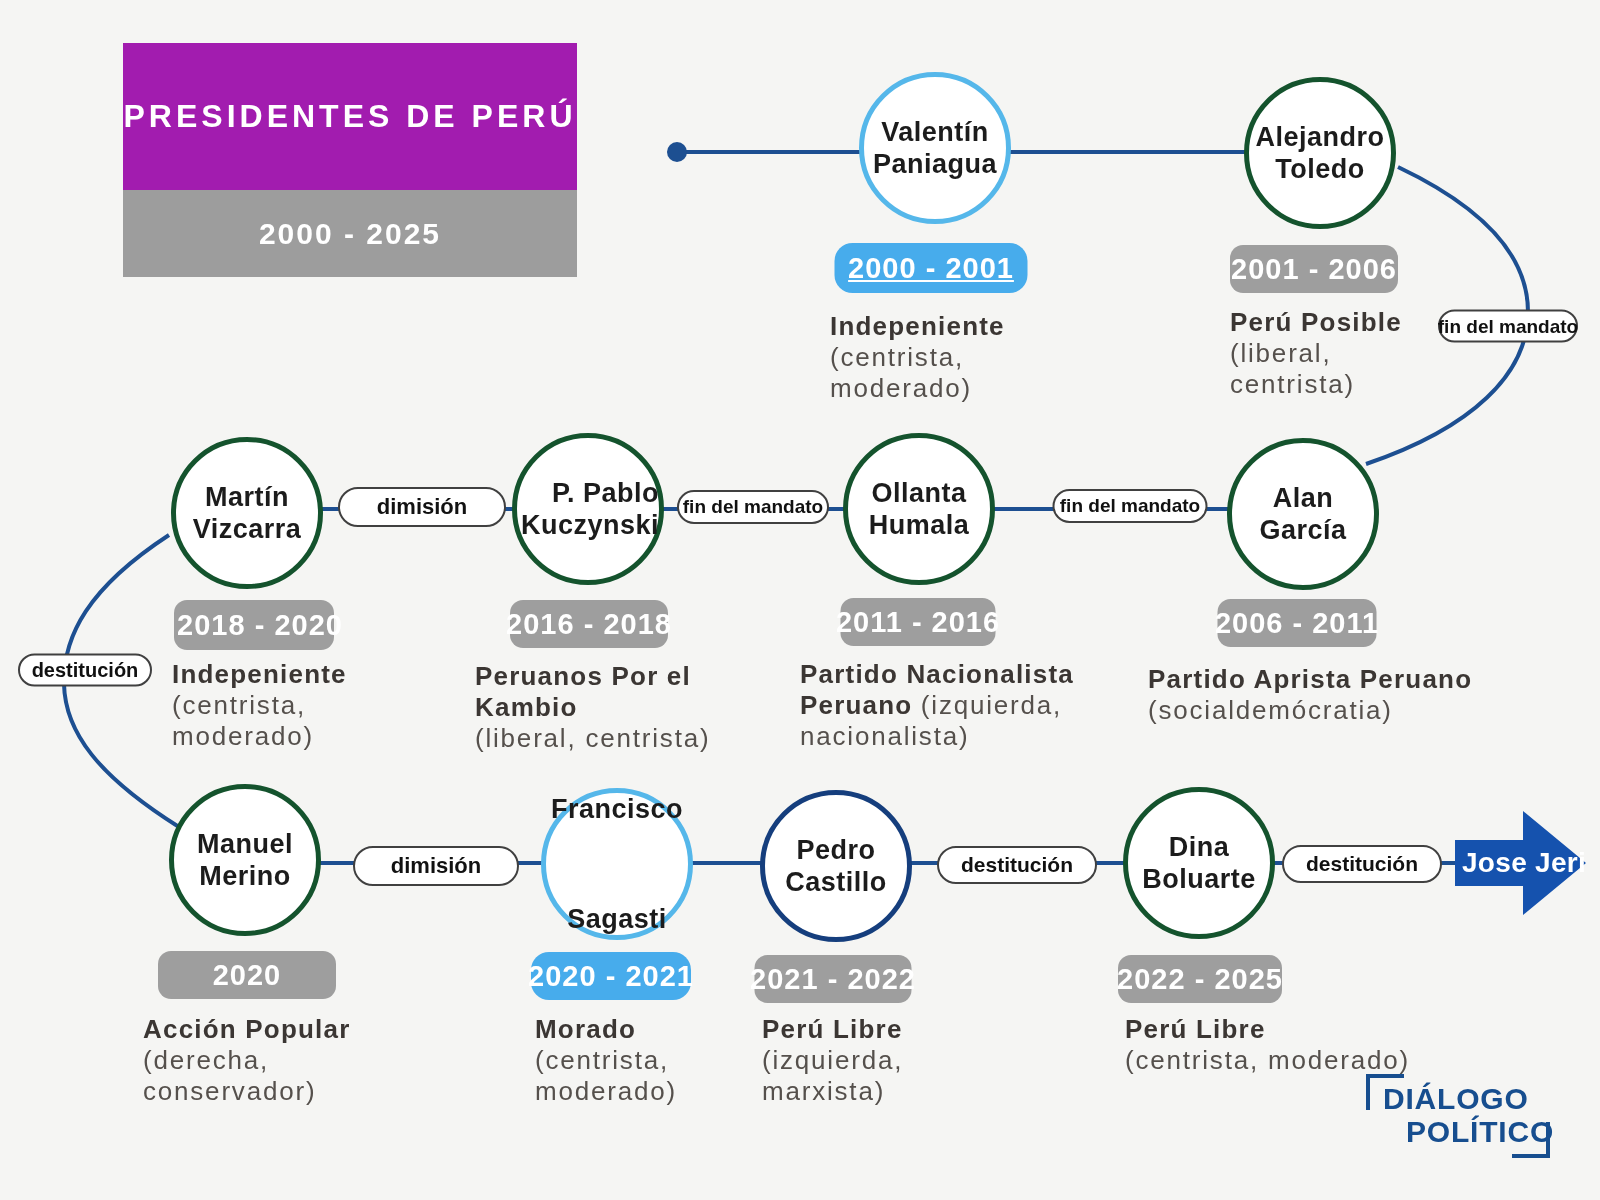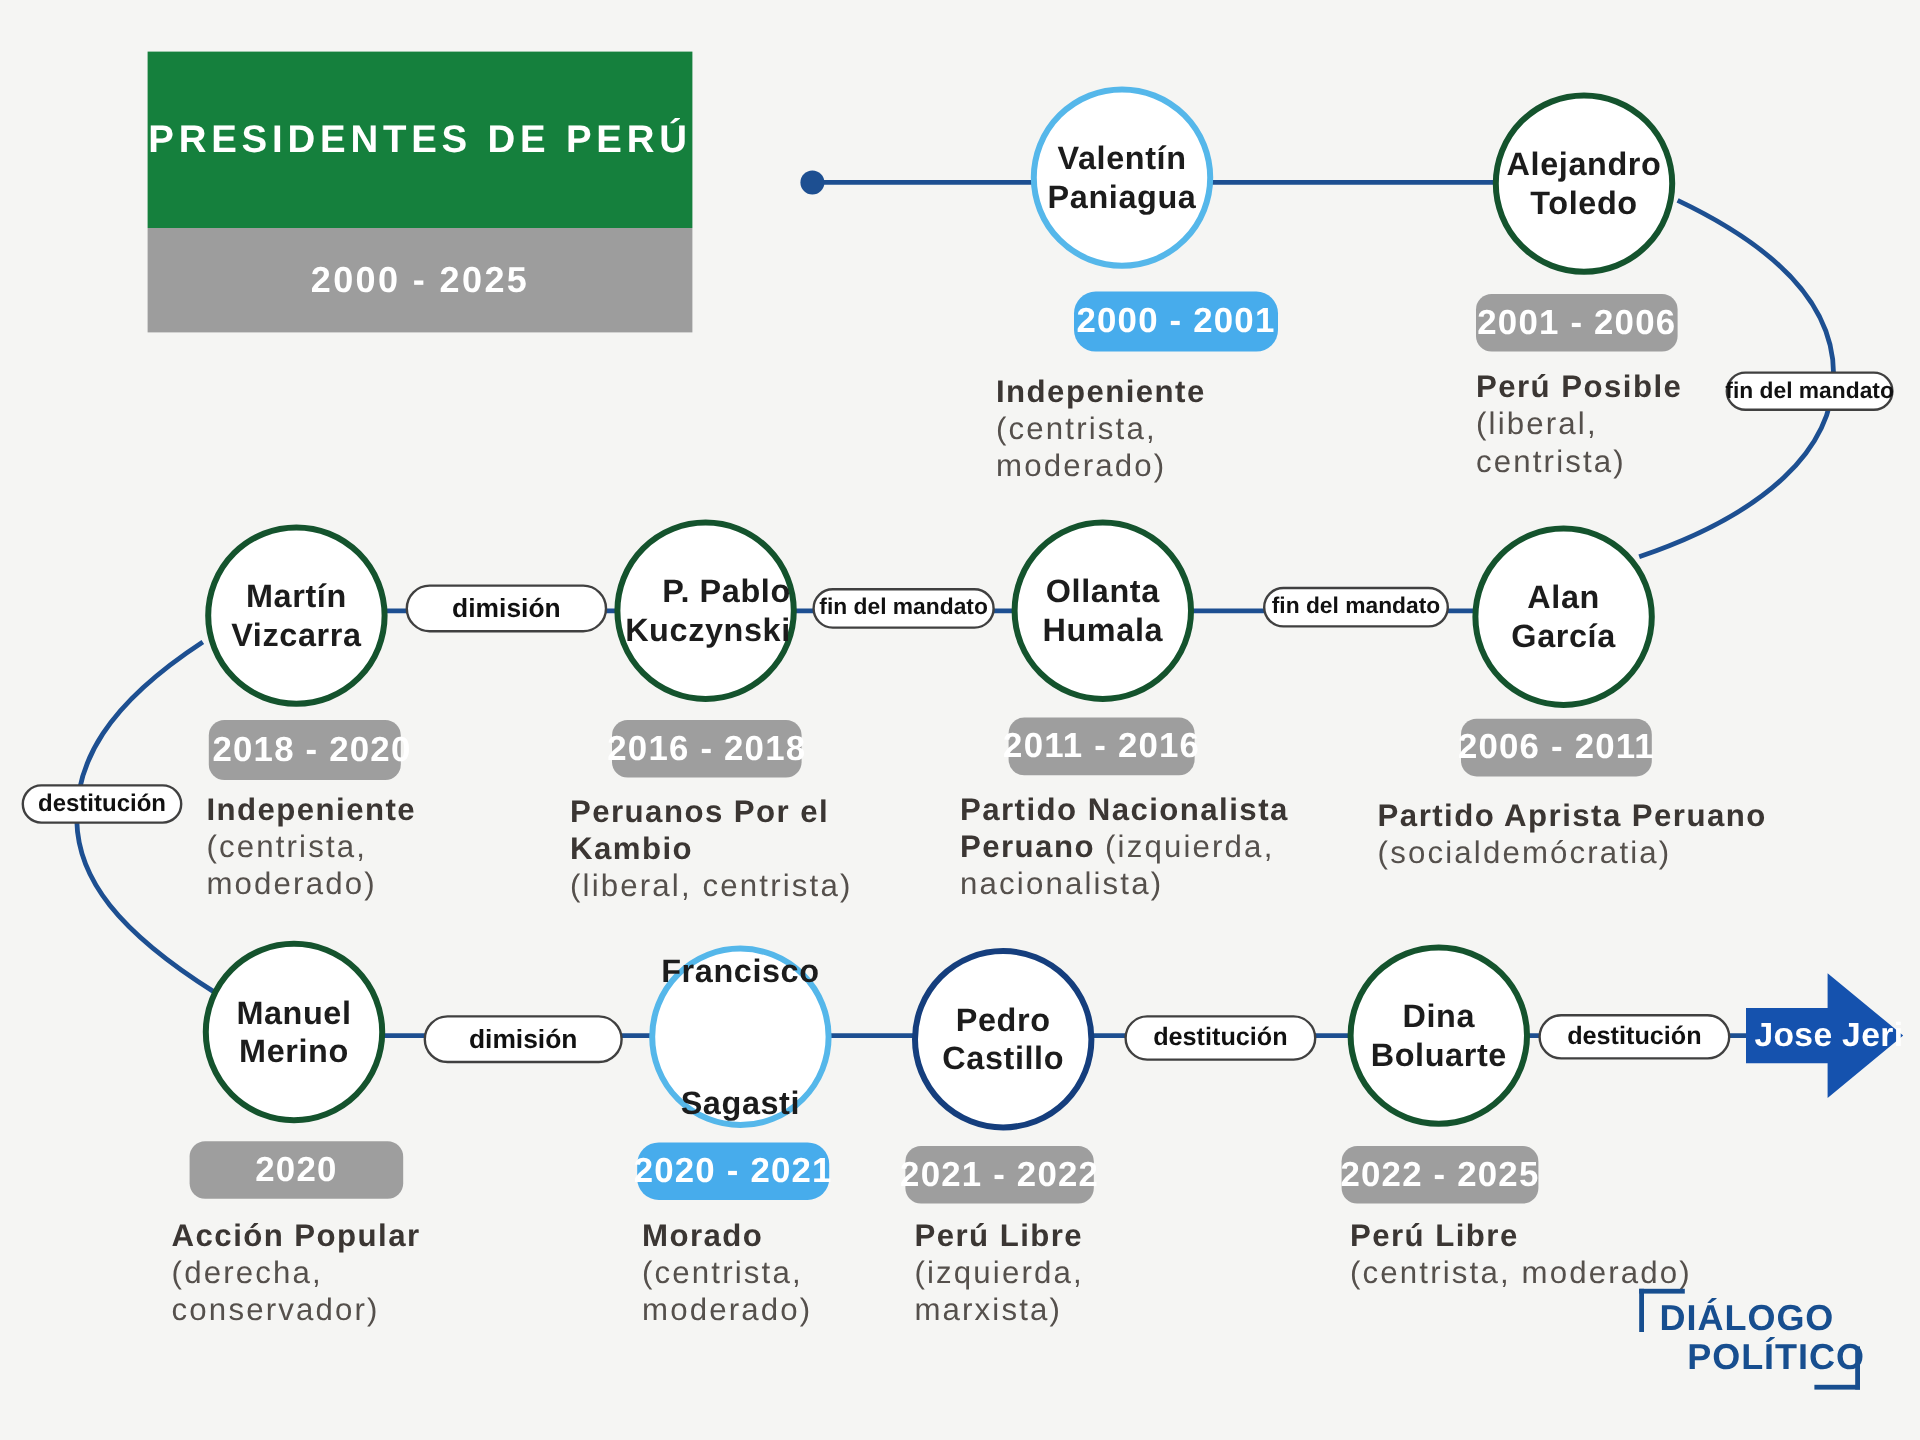--- a/index.html
+++ b/index.html
@@ -11,21 +11,21 @@
     position:relative;
     width:1600px;height:1200px;
     background:#f5f5f3;
     overflow:hidden;
   }
   svg.links{position:absolute;left:0;top:0;z-index:1;}
   .titlebox{
     position:absolute;left:123px;top:43px;width:454px;z-index:3;
   }
   .titlebox .blue{
-    height:147px;background:#15803d;color:#ffffff;
+    height:147px;background:#a21caf;color:#ffffff;
     display:flex;align-items:center;justify-content:center;
     font-weight:700;font-size:32px;letter-spacing:4px;
   }
   .titlebox .gray{
     height:87px;background:#9d9d9d;color:#ffffff;
     display:flex;align-items:center;justify-content:center;
     font-weight:700;font-size:30px;letter-spacing:2px;
   }
   .circle{
     position:absolute;width:152px;height:152px;border-radius:50%;
@@ -132,21 +132,21 @@
   </div>
   <div class="circle darker" style="left:760px;top:790px;">
     <div class="cname">Pedro</div>
     <div class="cname">Castillo</div>
   </div>
   <div class="circle" style="left:1123px;top:787px;">
     <div class="cname">Dina</div>
     <div class="cname">Boluarte</div>
   </div>
 
-  <div class="badge light" style="left:980px;top:268px;width:170px;height:50px;">2000 - 2001</div>
+  <div class="badge light" style="left:931px;top:268px;width:193px;height:50px;text-decoration:underline;">2000 - 2001</div>
   <div class="badge" style="left:1314px;top:269px;width:168px;height:48px;">2001 - 2006</div>
   <div class="badge" style="left:254px;top:625px;width:148px;height:50px;padding-left:12px;">2018 - 2020</div>
   <div class="badge" style="left:589px;top:624px;width:158px;height:48px;">2016 - 2018</div>
   <div class="badge" style="left:918px;top:622px;width:155px;height:48px;">2011 - 2016</div>
   <div class="badge" style="left:1297px;top:623px;width:159px;height:48px;">2006 - 2011</div>
   <div class="badge" style="left:247px;top:975px;width:178px;height:48px;">2020</div>
   <div class="badge light" style="left:611px;top:976px;width:160px;height:48px;">2020 - 2021</div>
   <div class="badge" style="left:833px;top:979px;width:157px;height:48px;">2021 - 2022</div>
   <div class="badge" style="left:1200px;top:979px;width:164px;height:48px;">2022 - 2025</div>
 

